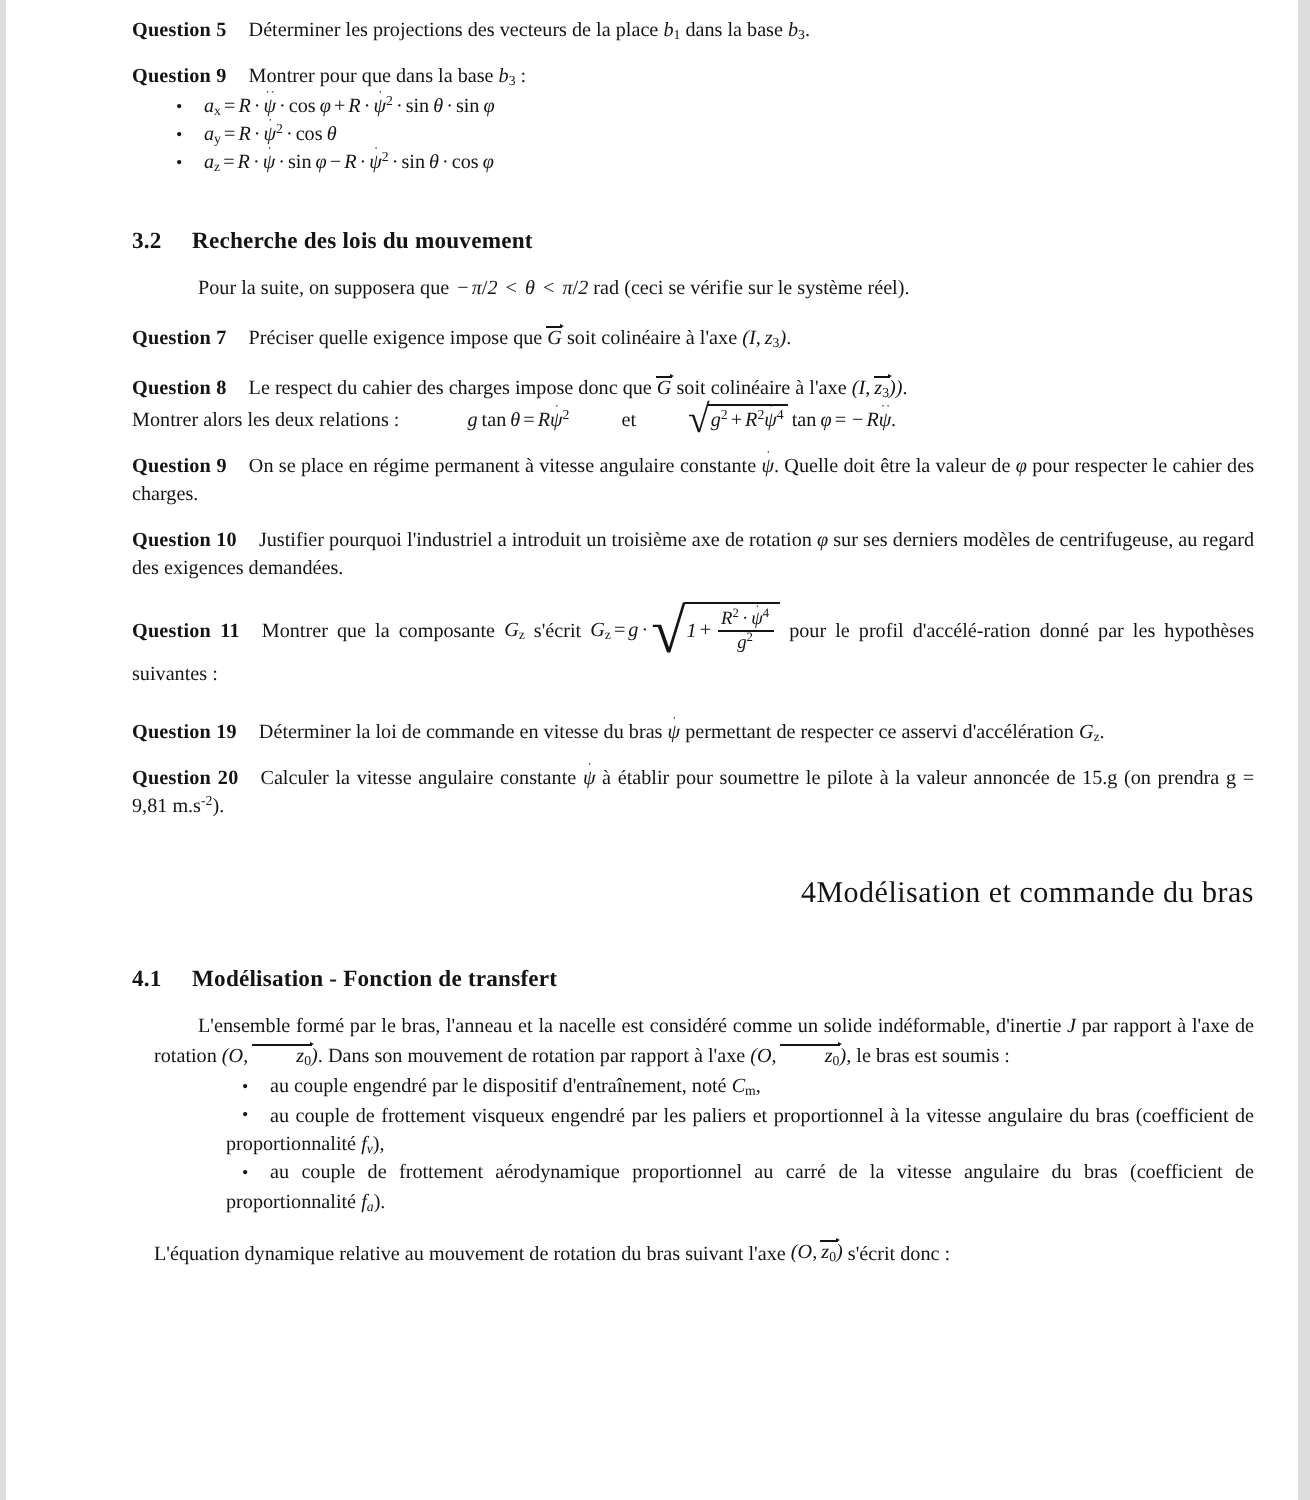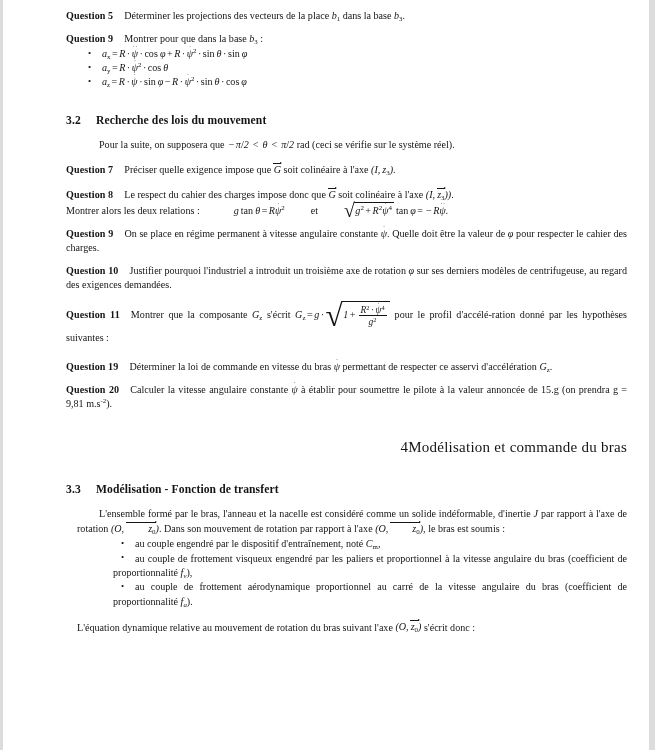--- a/index.html
+++ b/index.html
@@ -270,21 +270,21 @@
 
   <div class="q">
     <span class="qlabel">Question 20</span><span class="gap"></span><span>Calculer la vitesse angulaire constante </span><span class="m"><span class="acc psi"><span class="base">ψ</span><span class="dots">·</span></span></span><span> à établir pour soumettre le pilote à la valeur annoncée de 15.g (on prendra g = 9,81 m.s</span><sup>-2</sup><span>).</span>
   </div>
 
   <h2 class="sec">
     <span class="num">4</span><span>Modélisation et commande du bras</span>
   </h2>
 
   <h3 class="subsec">
-    <span class="num">3.3</span><span>Modélisation - Fonction de transfert</span>
+    <span class="num">4.1</span><span>Modélisation - Fonction de transfert</span>
   </h3>
 
   <div class="para">
     <span>L'ensemble formé par le bras, l'anneau et la nacelle est considéré comme un solide indéformable, d'inertie </span><span class="m">J</span><span> par rapport à l'axe de rotation </span><span class="m">(O<span class="mr">,</span> <span class="vec"><span class="bar"></span>z<sub>0</sub></span>)</span><span>. Dans son mouvement de rotation par rapport à l'axe </span><span class="m">(O<span class="mr">,</span> <span class="vec"><span class="bar"></span>z<sub>0</sub></span>)</span><span>, le bras est soumis :</span>
     <ul class="bullets" style="line-height:1.4;">
       <li><span>au couple engendré par le dispositif d'entraînement, noté </span><span class="m">C<sub class="mr">m</sub></span><span>,</span></li>
       <li><span>au couple de frottement visqueux engendré par les paliers et proportionnel à la vitesse angulaire du bras (coefficient de proportionnalité </span><span class="m">f<sub class="isub">v</sub></span><span>),</span></li>
       <li><span>au couple de frottement aérodynamique proportionnel au carré de la vitesse angulaire du bras (coefficient de proportionnalité </span><span class="m">f<sub class="isub">a</sub></span><span>).</span></li>
     </ul>
   </div>

